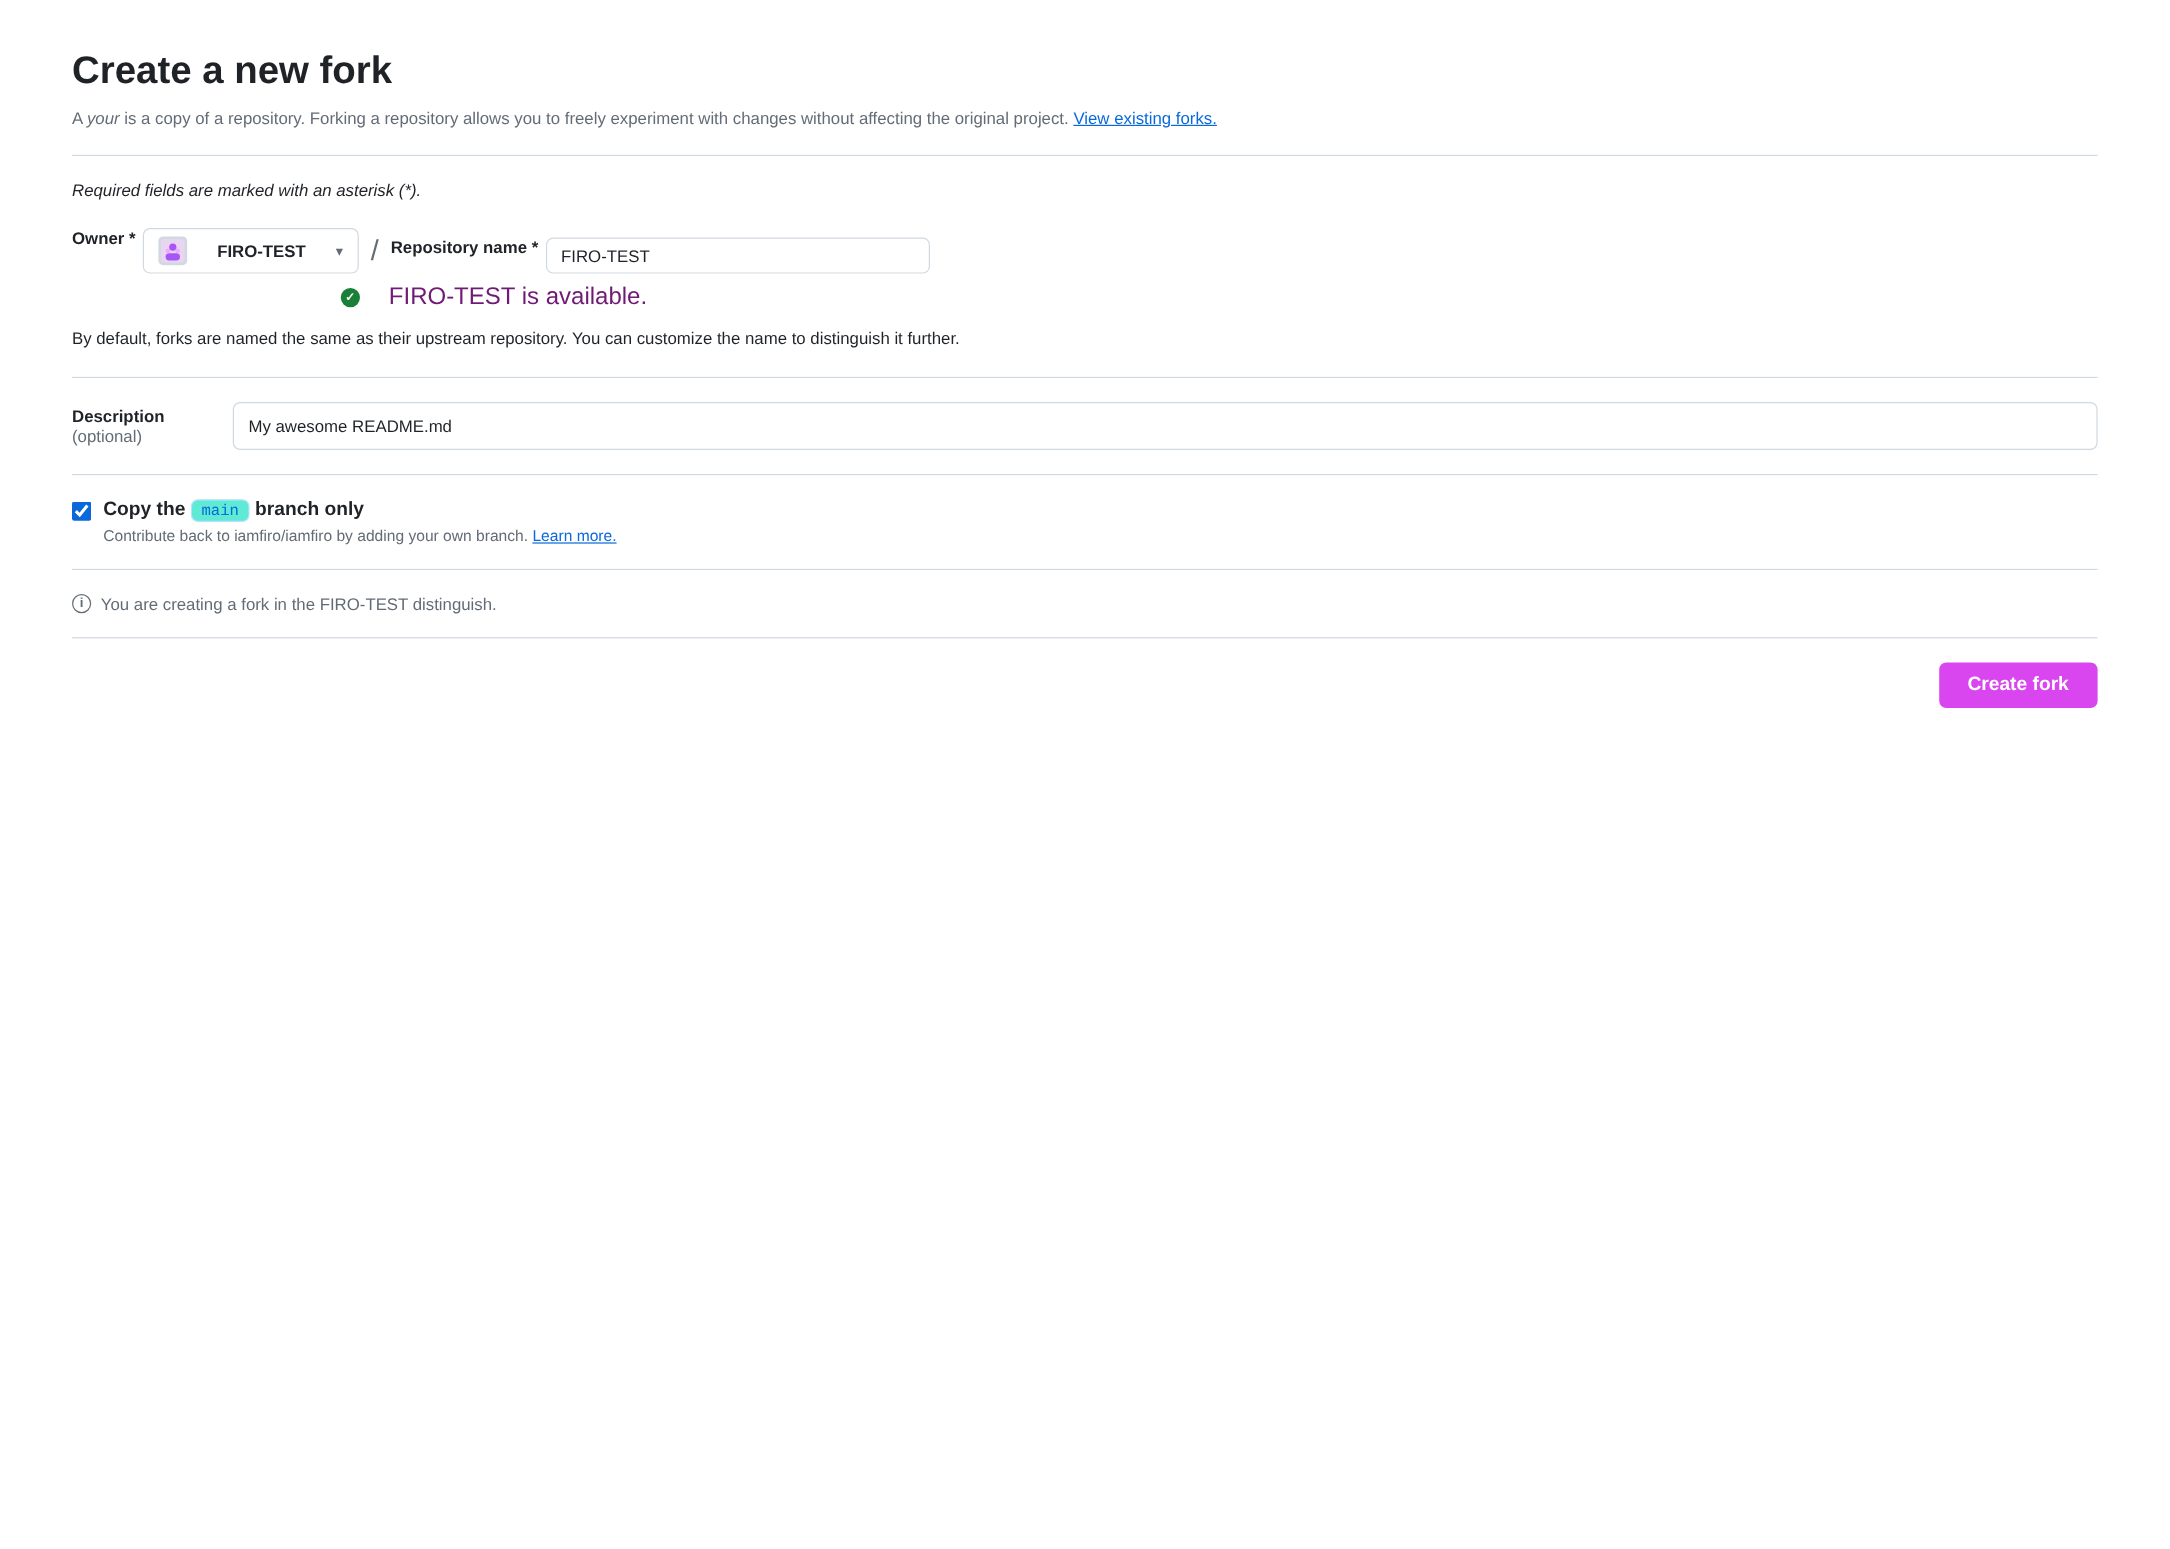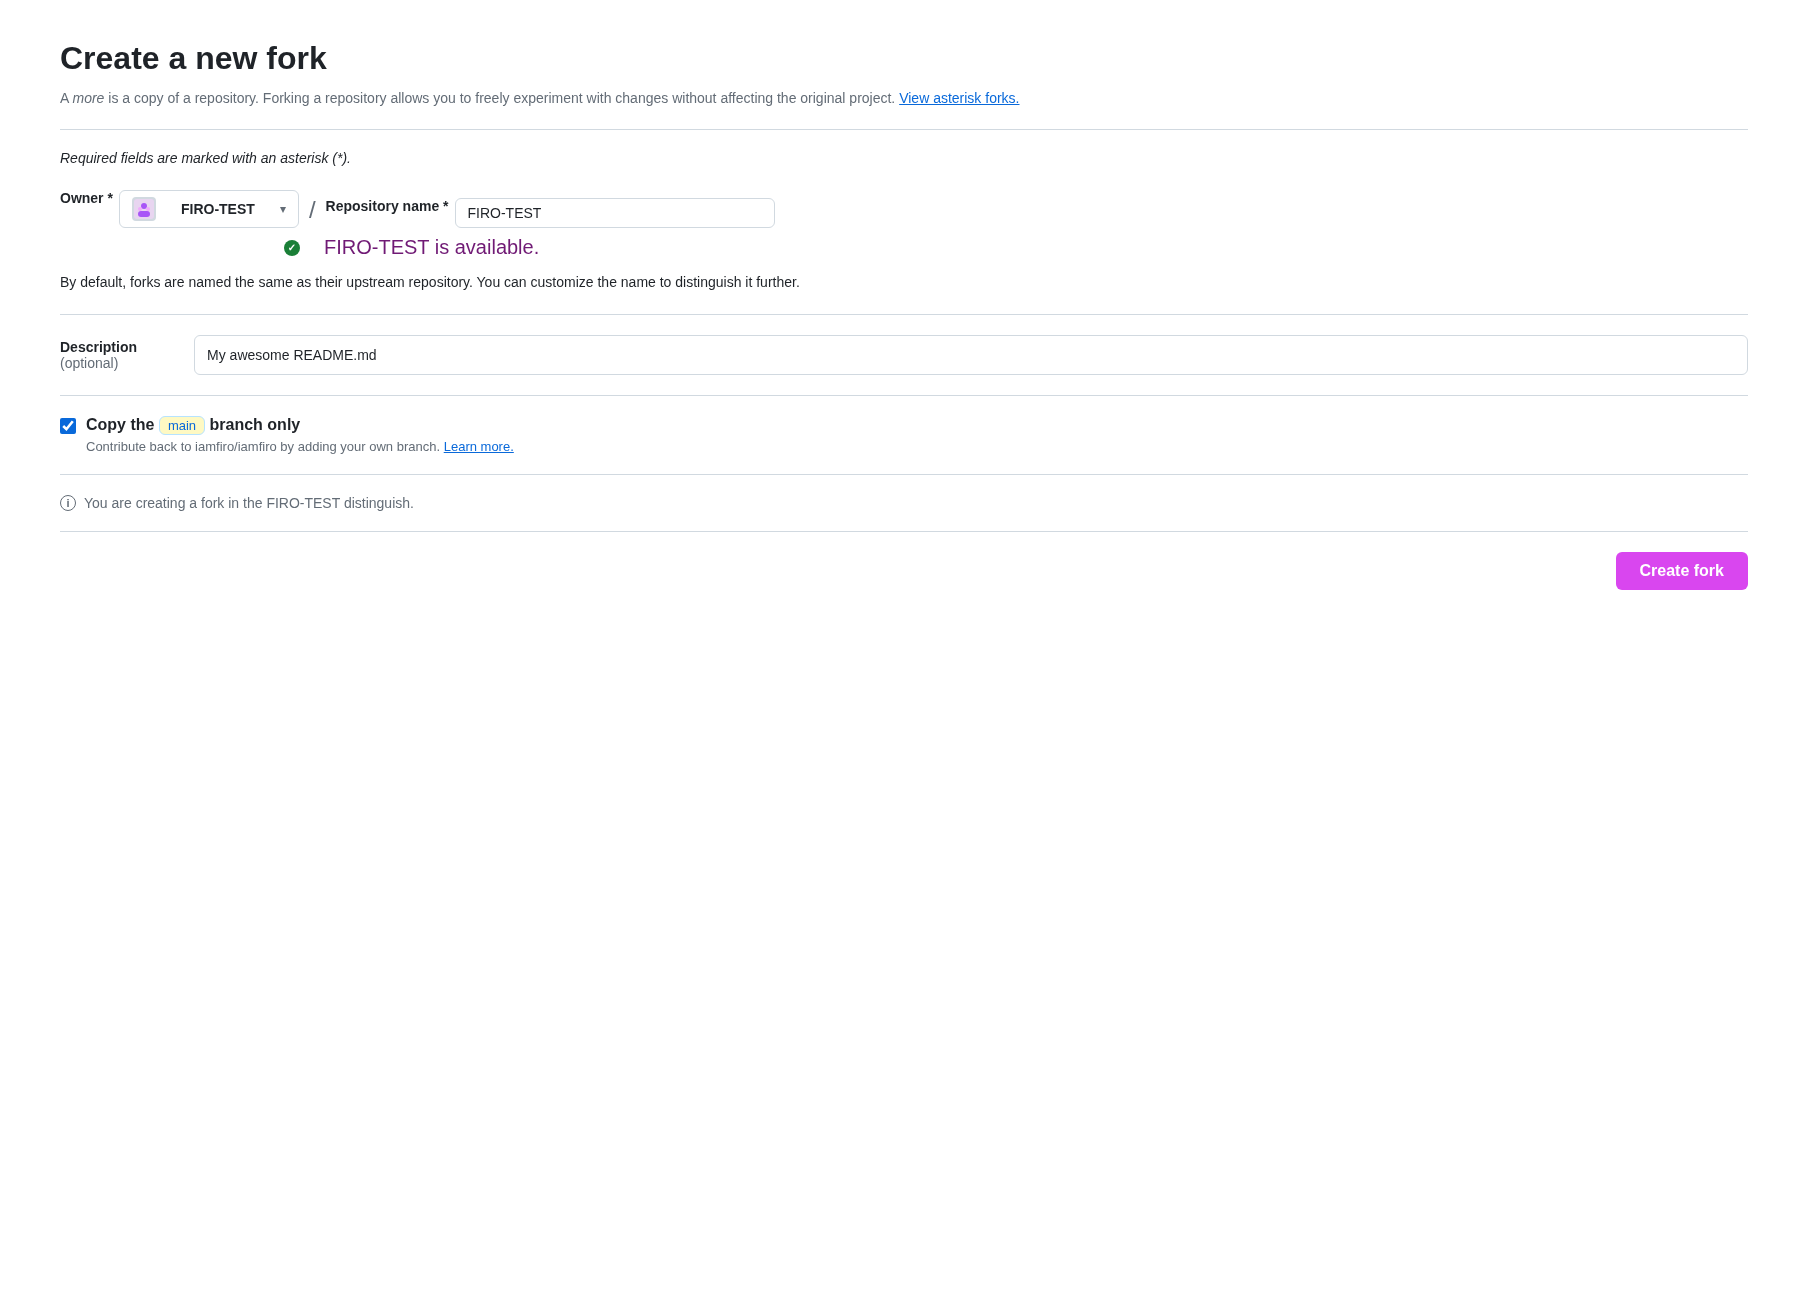--- a/index.html
+++ b/index.html
@@ -213,28 +213,28 @@
       font-size: 16px;
       font-weight: 600;
       color: #1f2328;
       display: flex;
       align-items: center;
       gap: 0;
     }
 
     .branch-badge {
       display: inline-block;
-      background: #fef9c3;
+      background: #5eead4;
       color: #0969da;
       border: 1px solid #b6e3ff;
       border-radius: 6px;
       padding: 1px 8px;
       font-size: 13px;
       font-weight: 400;
-      font-family: Liberation Sans, sans-serif;
+      font-family: Liberation Mono, monospace;
     }
 
     .checkbox-sublabel {
       font-size: 13px;
       color: #636c76;
     }
 
     .checkbox-sublabel a {
       color: #0969da;
       text-decoration: underline;
@@ -277,23 +277,23 @@
       cursor: pointer;
       margin-top: 20px;
     }
   </style>
 </head>
 <body>
 
 <h1 class="page-title">Create a new fork</h1>
 
 <p class="subtitle">
-  A <em>more</em> is a copy of a repository. Forking a repository allows you to freely experiment with changes without
+  A <em>your</em> is a copy of a repository. Forking a repository allows you to freely experiment with changes without
   affecting the original project.
-  <a>View asterisk forks.</a>
+  <a>View existing forks.</a>
 </p>
 
 <hr class="divider">
 
 <p class="required-note">Required fields are marked with an asterisk (*).</p>
 
 <div class="form-row">
   <div class="form-group">
     <label class="form-label">Owner *</label>
     <button class="owner-select">

